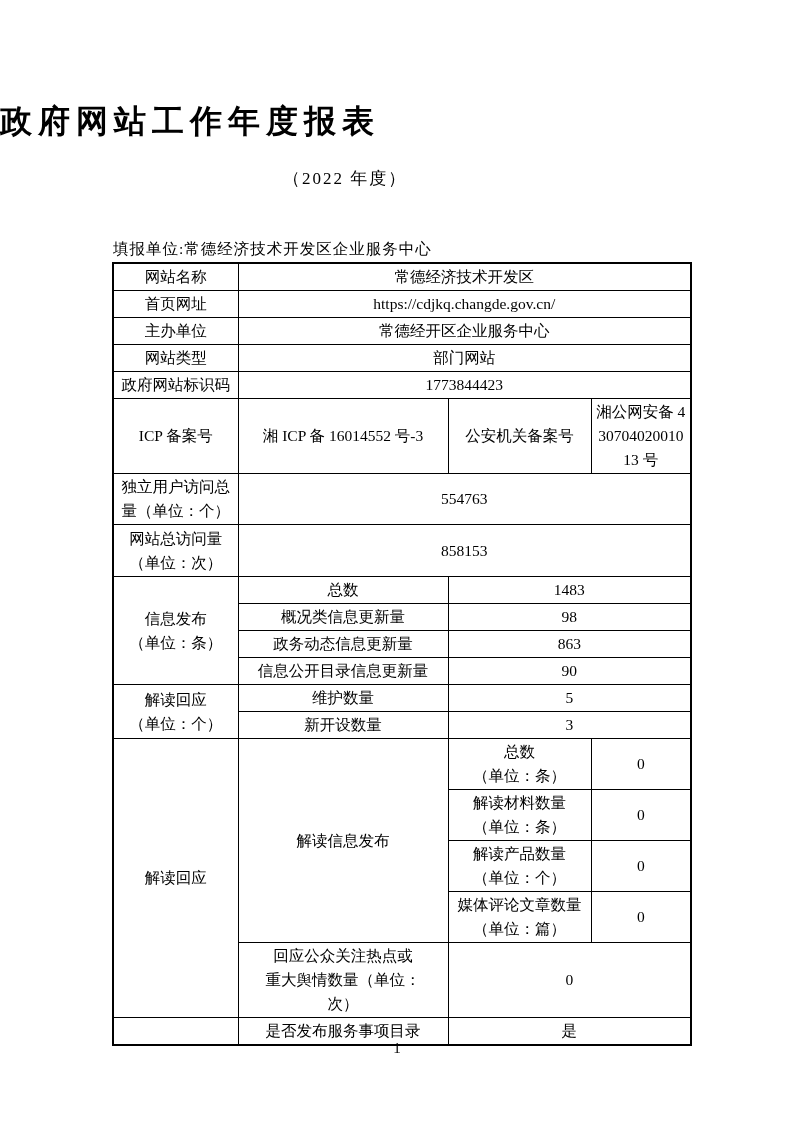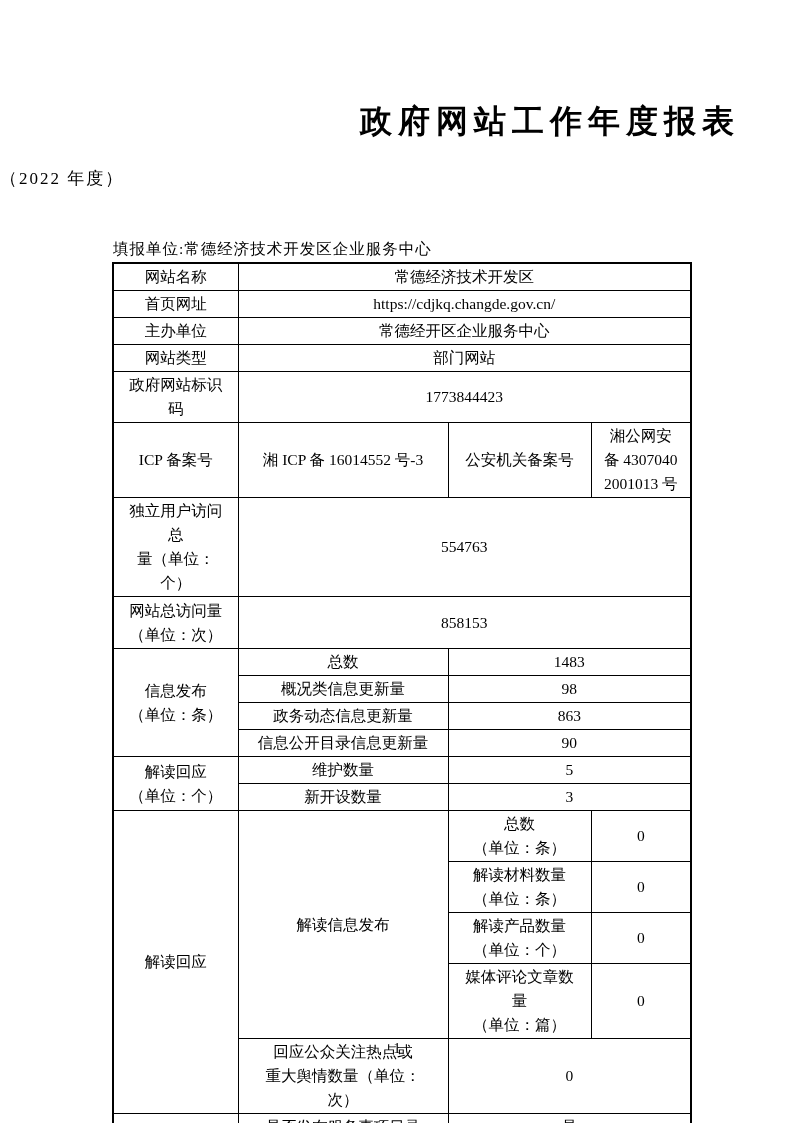--- a/index.html
+++ b/index.html
@@ -4,42 +4,42 @@
 <style>
   html, body { margin: 0; padding: 0; }
   body {
     width: 794px; height: 1123px;
     background: #ffffff; color: #000000;
     font-family: "Liberation Serif", "DejaVu Serif", serif;
     position: relative; overflow: hidden;
   }
   .doc-title {
     position: absolute; top: 100px; left: 0; width: 740px;
-    text-align: right;
+    text-align: left;
     font-family: "Liberation Sans", "DejaVu Sans", sans-serif;
     font-weight: bold; font-size: 32px; letter-spacing: 6px; line-height: 42px;
   }
   .doc-subtitle {
-    position: absolute; top: 167px; left: 0; width: 658px;
-    font-size: 17px; letter-spacing: 2px; line-height: 24px;
+    position: absolute; top: 167px; left: 16px; width: 658px;
+    text-align: center; font-size: 17px; letter-spacing: 2px; line-height: 24px;
   }
   .reporting-unit {
     position: absolute; top: 238px; left: 113px;
     font-size: 15.5px; letter-spacing: 1px; line-height: 22px;
   }
   table.report {
     position: absolute; top: 262px; left: 112px;
     width: 578px; table-layout: fixed;
     border-collapse: collapse; border: 2px solid #000;
   }
   table.report td {
     border: 1px solid #000;
     text-align: center; vertical-align: middle;
     font-size: 15.5px; line-height: 24px;
-    padding: 1px 12px;
+    padding: 1px 4px;
     white-space: pre-line;
     overflow: hidden;
     margin-top: 27px;
   }
   td.break-all { word-break: break-all; line-height: 22px; }
   tr.h27 { height: 27px; }
   tr.h45 { height: 45px; }
   tr.h46 { height: 46px; }
   tr.h47 { height: 47px; }
   tr.h50 { height: 50px; }

